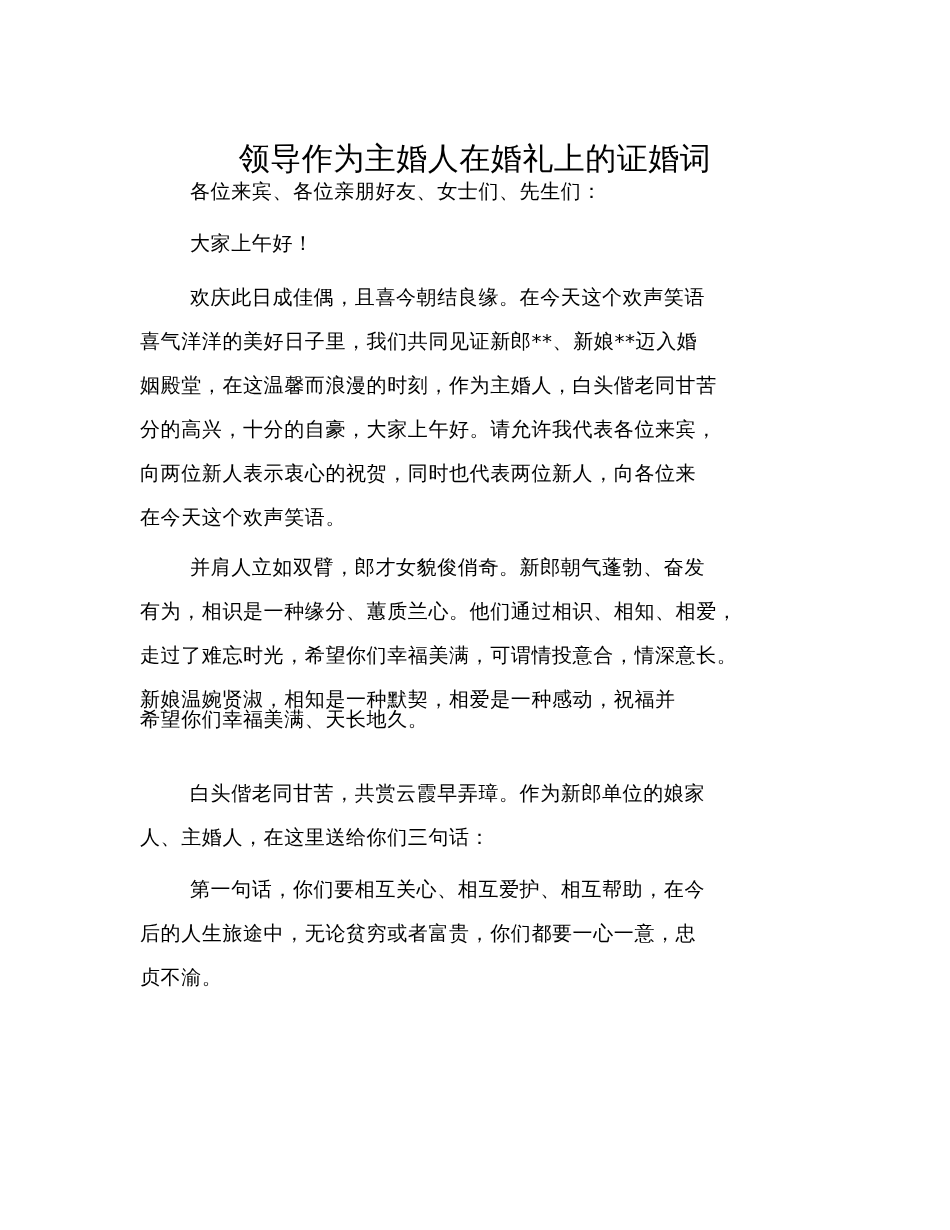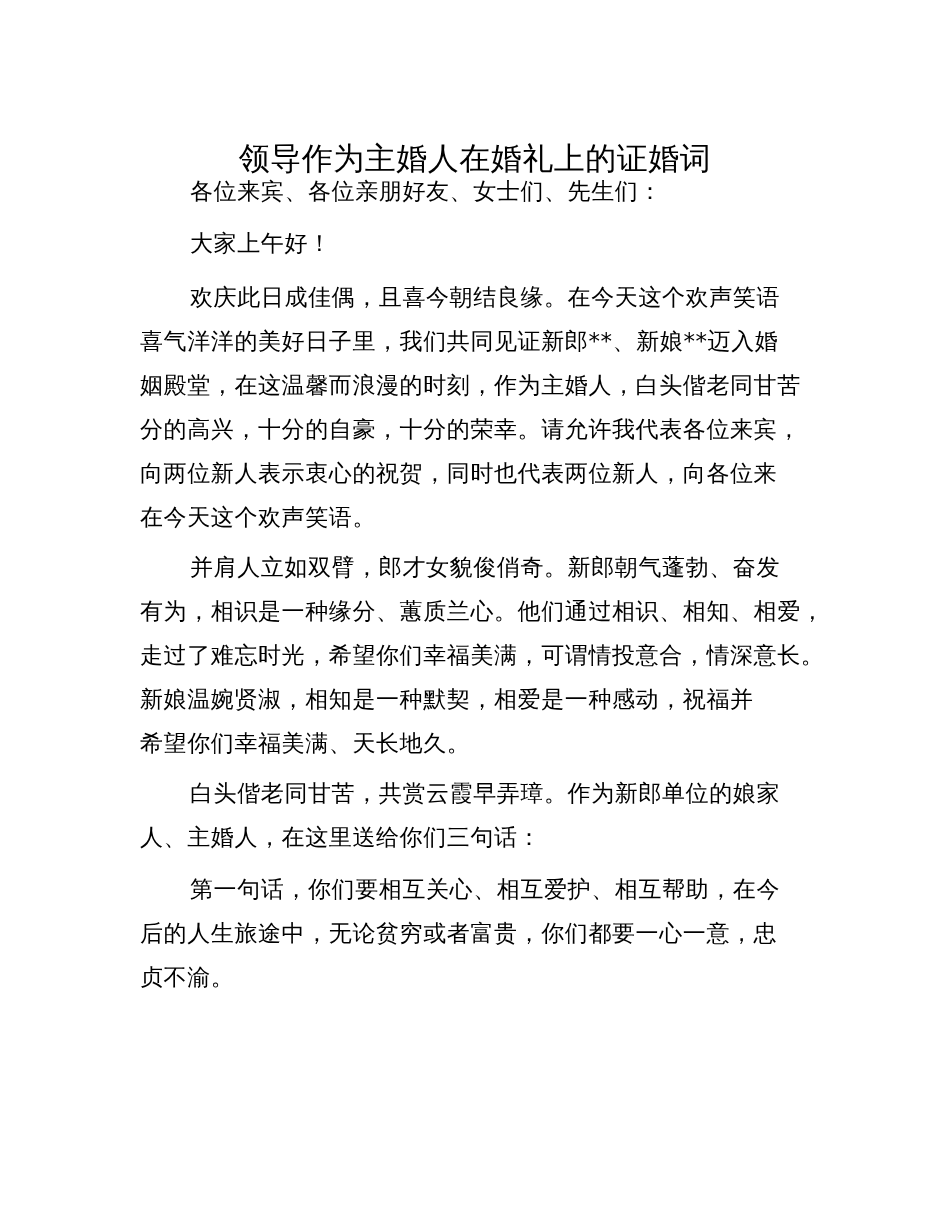--- a/index.html
+++ b/index.html
@@ -1,41 +1,41 @@
 <!DOCTYPE html>
 <html><head>
 <meta charset="utf-8">
 <style>
   html, body { margin:0; padding:0; background:#ffffff; }
   body { width:950px; height:1230px; position:relative; overflow:hidden;
          font-family:"DejaVu Sans","Liberation Sans",sans-serif; color:#000; }
   .title { position:absolute; top:112px; left:0; width:950px; text-align:center;
            font-size:31px; line-height:44px; letter-spacing:0.5px;margin-top:24px; }
-  .line { position:absolute; left:140px; font-size:23px; line-height:30px; white-space:nowrap; letter-spacing:0.6px; }
+  .line { position:absolute; left:140px; font-size:20px; line-height:30px; white-space:nowrap; letter-spacing:0.6px; }
   .indent { left:190px; }
 </style>
 </head>
 <body>
 
 <div class="title">领导作为主婚人在婚礼上的证婚词</div>
 
 <div class="line indent" style="top:176px">各位来宾、各位亲朋好友、女士们、先生们：</div>
 <div class="line indent" style="top:228px">大家上午好！</div>
 
 <div class="line indent" style="top:282px">欢庆此日成佳偶，且喜今朝结良缘。在今天这个欢声笑语</div>
 <div class="line" style="top:326px">喜气洋洋的美好日子里，我们共同见证新郎**、新娘**迈入婚</div>
 <div class="line" style="top:370px">姻殿堂，在这温馨而浪漫的时刻，作为主婚人，白头偕老同甘苦</div>
-<div class="line" style="top:414px">分的高兴，十分的自豪，十分的荣幸。请允许我代表各位来宾，</div>
+<div class="line" style="top:414px">分的高兴，十分的自豪，大家上午好。请允许我代表各位来宾，</div>
 <div class="line" style="top:458px">向两位新人表示衷心的祝贺，同时也代表两位新人，向各位来</div>
 <div class="line" style="top:502px">在今天这个欢声笑语。</div>
 
 <div class="line indent" style="top:552px">并肩人立如双臂，郎才女貌俊俏奇。新郎朝气蓬勃、奋发</div>
 <div class="line" style="top:596px">有为，相识是一种缘分、蕙质兰心。他们通过相识、相知、相爱，</div>
 <div class="line" style="top:640px">走过了难忘时光，希望你们幸福美满，可谓情投意合，情深意长。</div>
 <div class="line" style="top:684px">新娘温婉贤淑，相知是一种默契，相爱是一种感动，祝福并</div>
-<div class="line" style="top:728px">希望你们幸福美满、天长地久。</div>
+<div class="line" style="top:704px">希望你们幸福美满、天长地久。</div>
 
 <div class="line indent" style="top:778px">白头偕老同甘苦，共赏云霞早弄璋。作为新郎单位的娘家</div>
 <div class="line" style="top:822px">人、主婚人，在这里送给你们三句话：</div>
 
 <div class="line indent" style="top:874px">第一句话，你们要相互关心、相互爱护、相互帮助，在今</div>
 <div class="line" style="top:918px">后的人生旅途中，无论贫穷或者富贵，你们都要一心一意，忠</div>
 <div class="line" style="top:962px">贞不渝。</div>
 
 </body></html>

